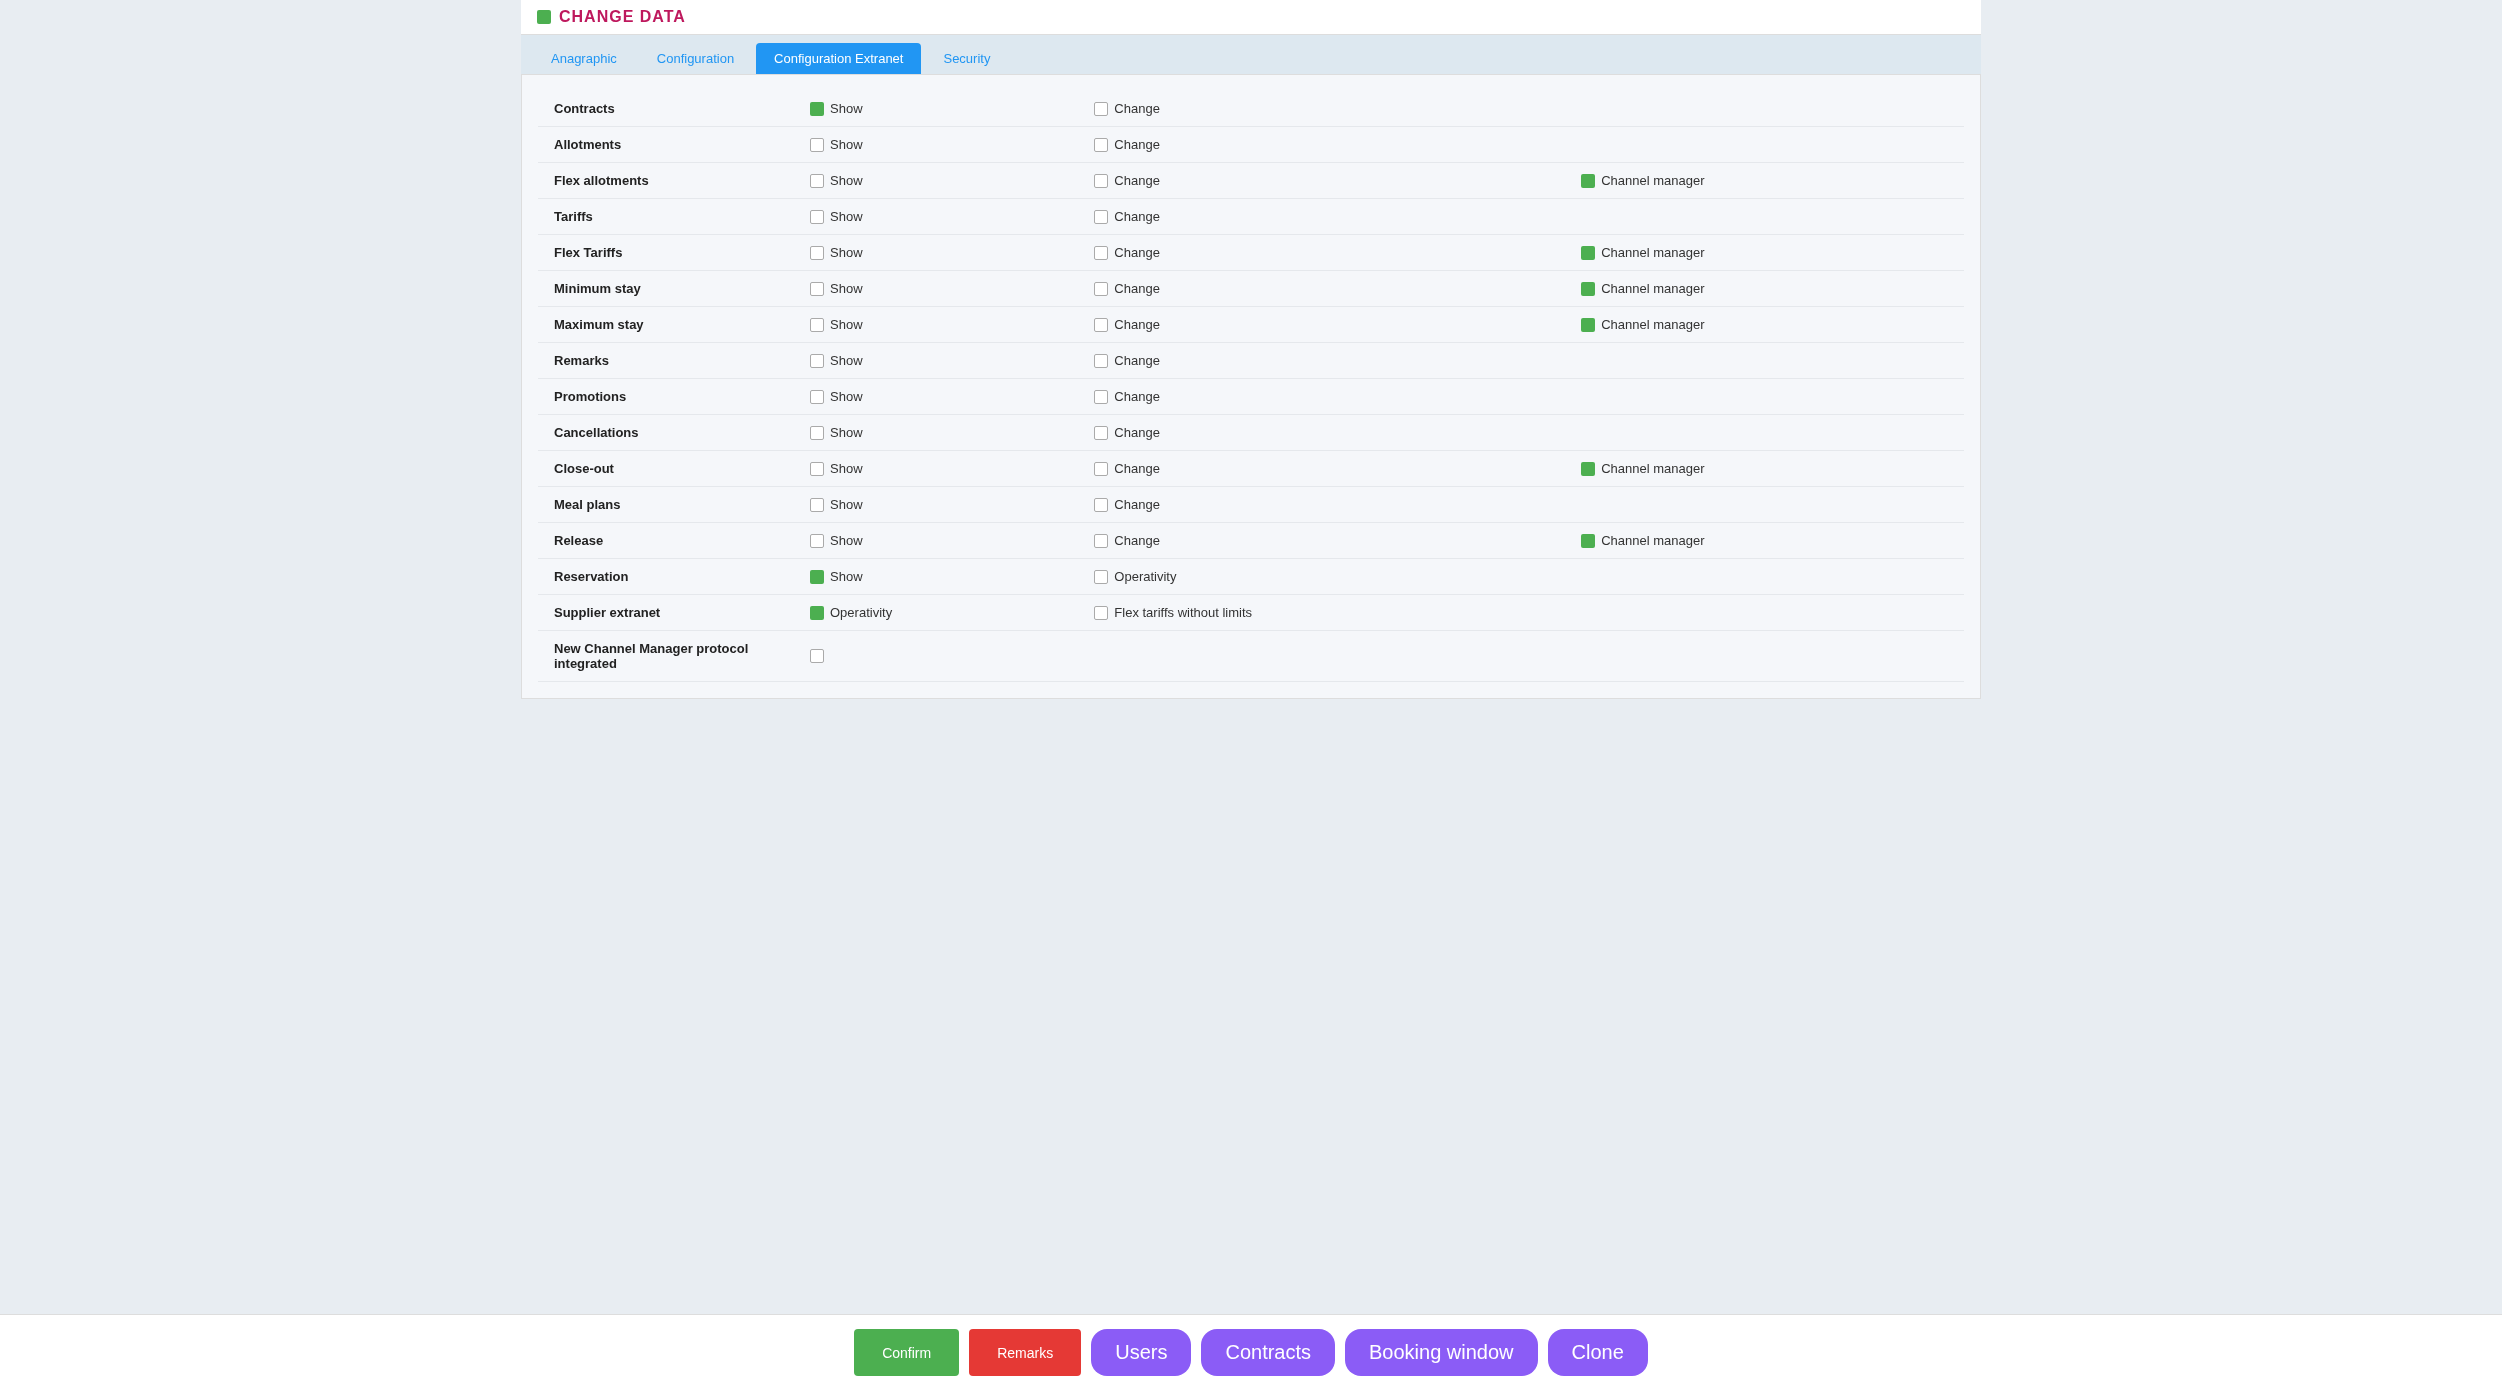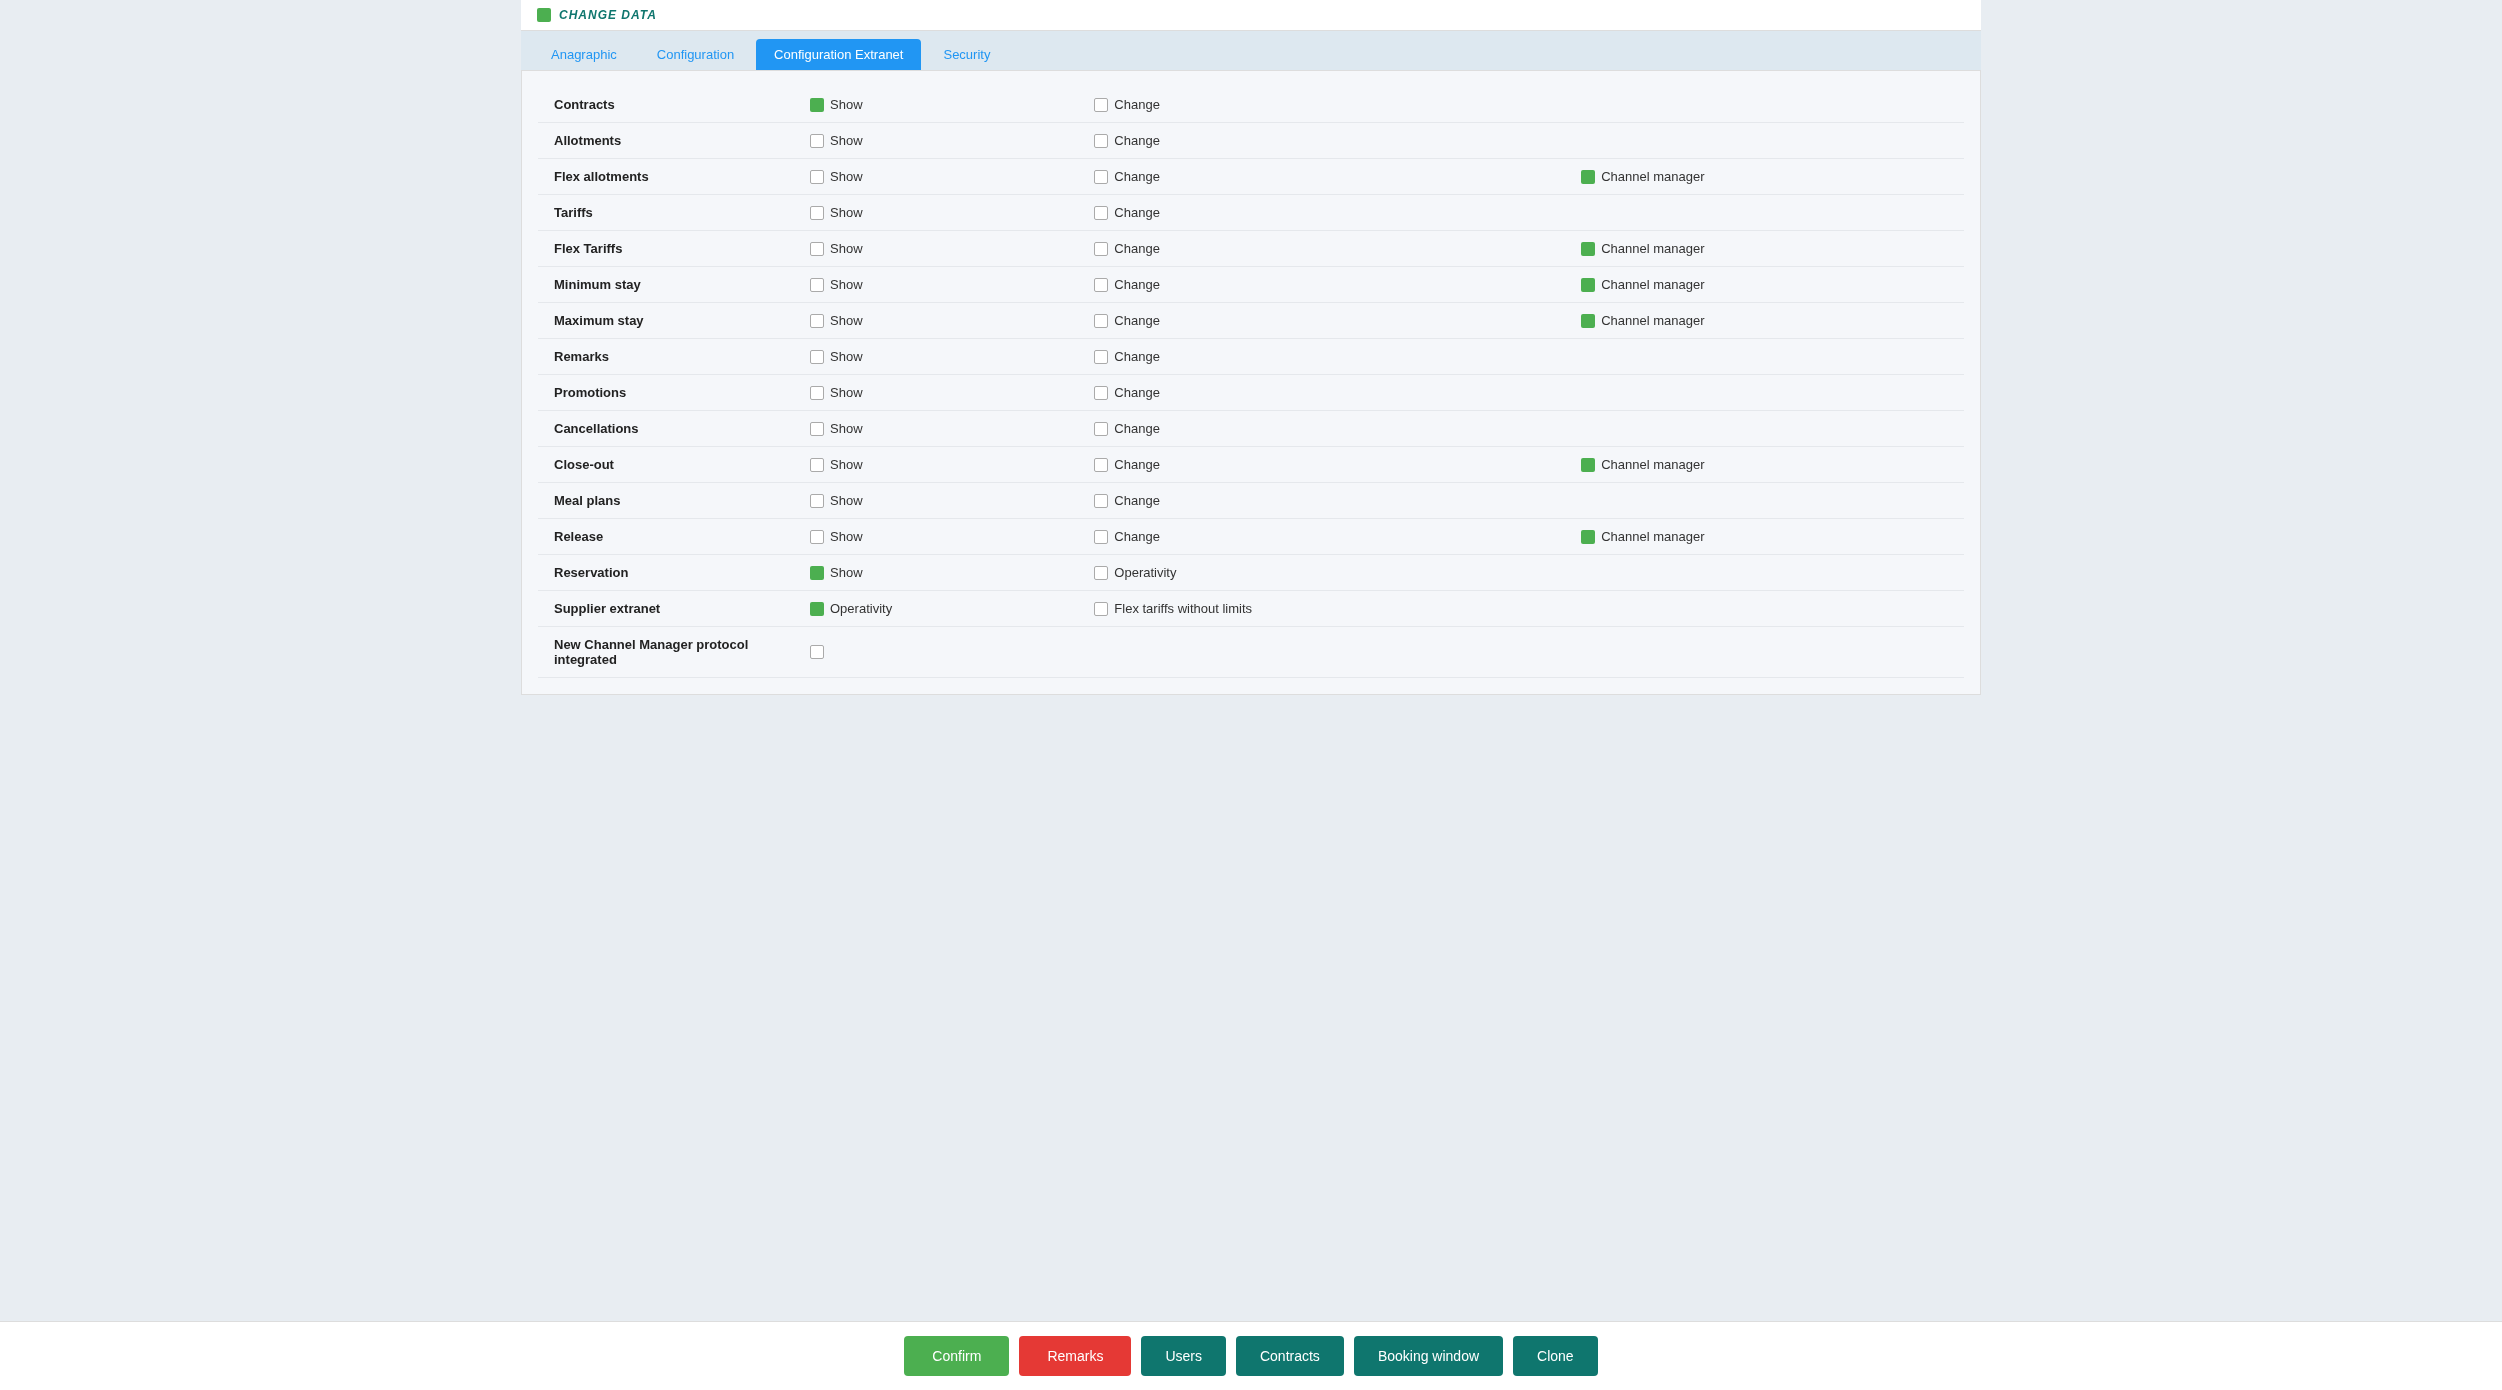--- a/index.html
+++ b/index.html
@@ -23,26 +23,25 @@
     }
 
     .app-logo {
       width: 14px;
       height: 14px;
       background: #4caf50;
       border-radius: 2px;
     }
 
     .app-title {
-      font-size: 12px;
+      font-size: 16px;
       font-weight: bold;
-      color: #0f766e;
+      color: #be185d;
       letter-spacing: 1px;
       text-transform: uppercase;
-      font-style: italic;
     }
 
     .tabs-bar {
       background: #dde8f0;
       display: flex;
       align-items: center;
       padding: 8px 12px 0 12px;
       gap: 4px;
     }
 
@@ -172,26 +171,26 @@
       color: #fff;
       border: none;
       padding: 12px 28px;
       font-size: 14px;
       border-radius: 4px;
       cursor: pointer;
       font-weight: 500;
     }
 
     .btn-action {
-      background: #0f766e;
+      background: #8b5cf6;
       color: #fff;
       border: none;
       padding: 12px 24px;
-      font-size: 14px;
-      border-radius: 4px;
+      font-size: 20px;
+      border-radius: 16px;
       cursor: pointer;
       font-weight: 500;
     }
 
     .page-wrapper {
       width: 100%;
       max-width: 1460px;
       margin: 0 auto;
       padding-bottom: 80px;
     }

